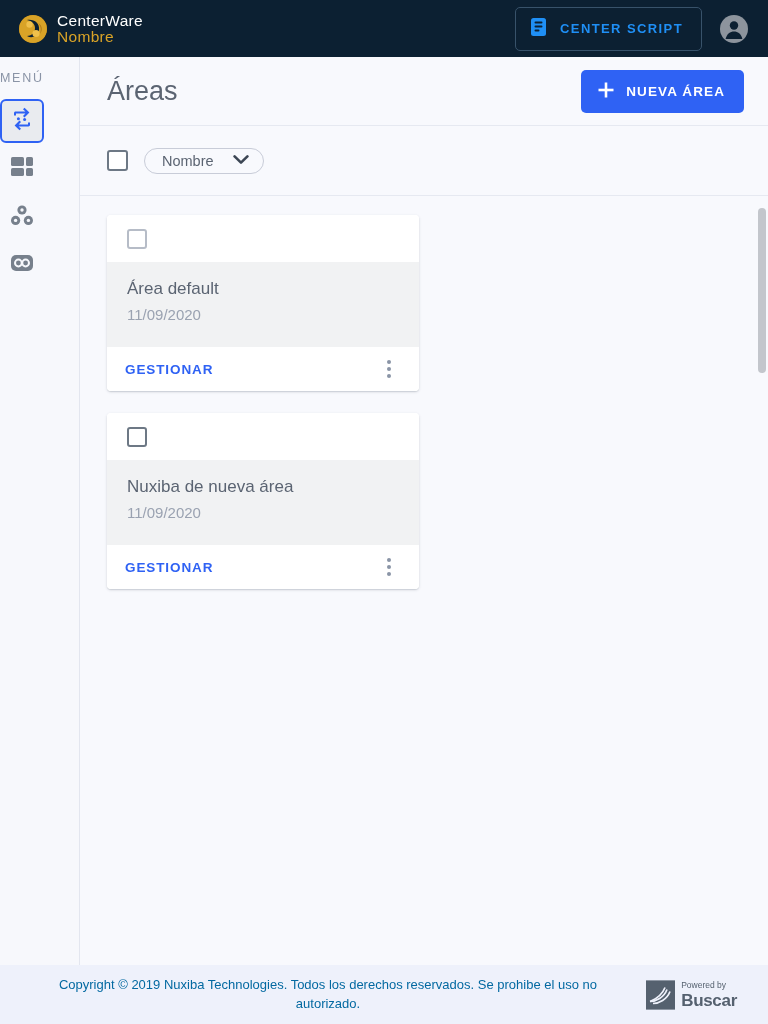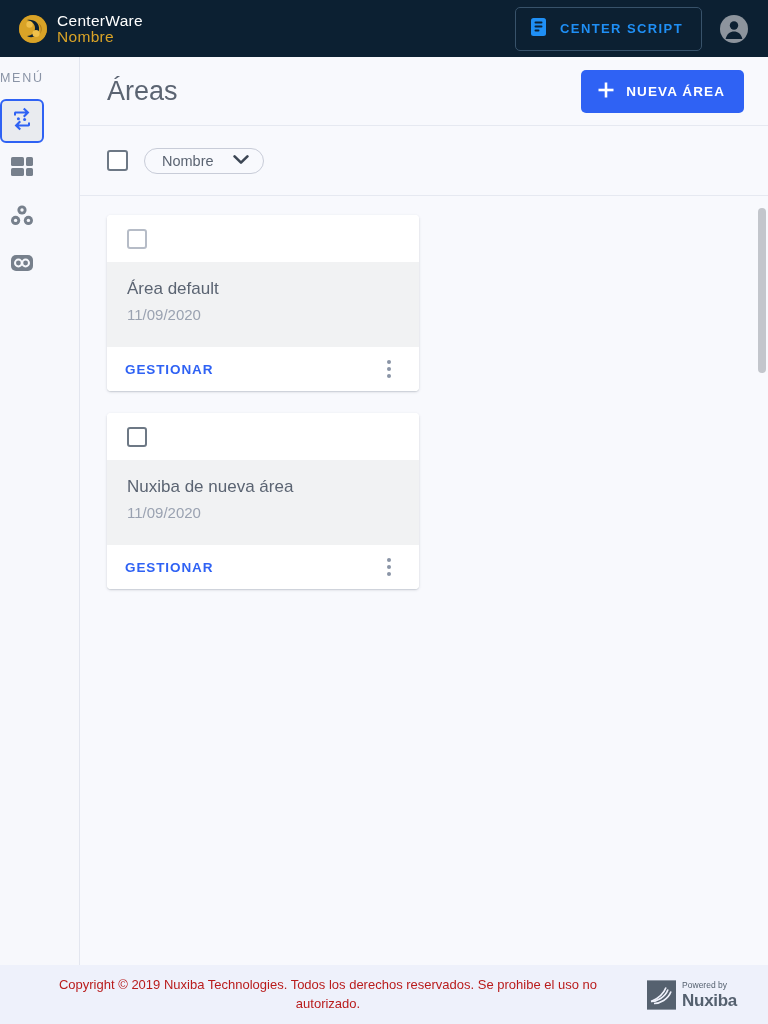--- a/index.html
+++ b/index.html
@@ -289,21 +289,21 @@
     flex: 0 0 59px;
     background: #eef1fb;
     display: flex;
     align-items: center;
     padding: 0 22px 0 0;
     position: relative;
   }
   .footer-text {
     flex: 1 1 auto;
     text-align: center;
-    color: #b91c1c;
+    color: #0369a1;
     font-size: 13px;
     line-height: 1.45;
     padding-left: 40px;
     padding-right: 130px;
   }
   .nuxiba {
     position: absolute;
     right: 31px;
     top: 50%;
     transform: translateY(-50%);
@@ -499,18 +499,18 @@
       <div class="nuxiba-mark">
         <svg width="29" height="29" viewBox="0 0 29 29">
           <rect width="29" height="29" fill="#55616f"></rect>
           <path d="M4 21 C9 19 16 15 19 7" fill="none" stroke="#eef1fb" stroke-width="1.7"></path>
           <path d="M4 21 C10 21 18 17 21 9" fill="none" stroke="#eef1fb" stroke-width="1.7"></path>
           <path d="M7 23 C13 23 21 19 24 11" fill="none" stroke="#eef1fb" stroke-width="1.7"></path>
         </svg>
       </div>
       <div class="nuxiba-text">
         <span class="nux-powered">Powered by</span>
-        <span class="nux-name">Nuxiba</span>
+        <span class="nux-name">Buscar</span>
       </div>
     </div>
   </div>
 
 </div>
 
 </body></html>

